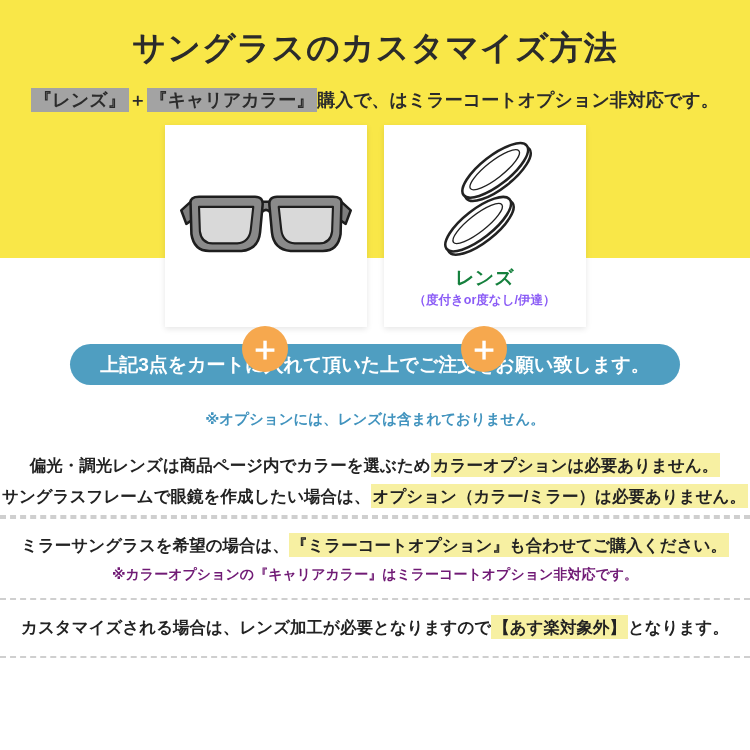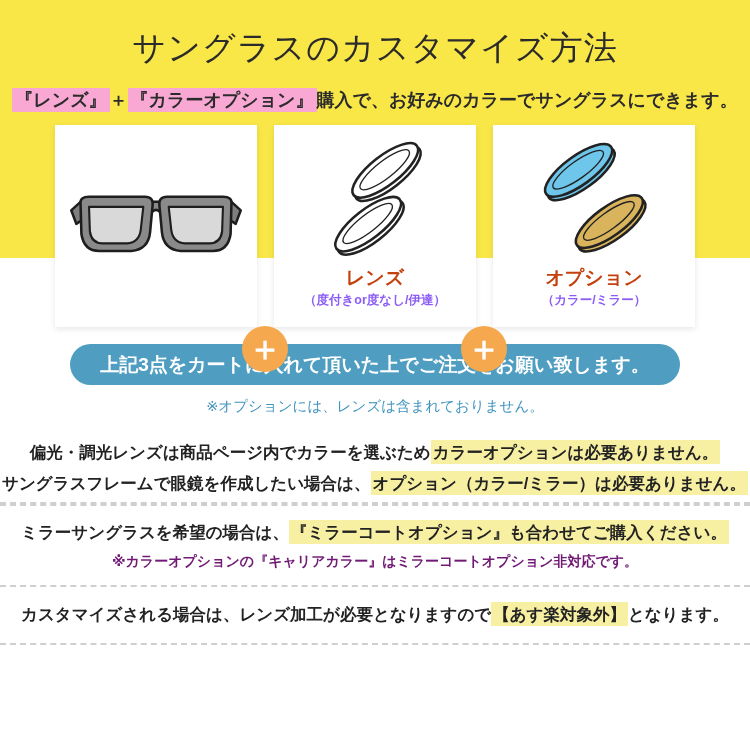--- a/index.html
+++ b/index.html
@@ -2,45 +2,45 @@
 <html><head>
 <meta charset="utf-8">
 <style>
   * { margin:0; padding:0; box-sizing:border-box; }
   html,body { width:750px; height:750px; background:#ffffff; overflow:hidden;
     font-family:"Liberation Sans","DejaVu Sans",sans-serif; color:#222; }
   .page { position:relative; width:750px; height:750px; }
 
   
   .header { position:relative; width:750px; height:258px; background:#F9E748; text-align:center; }
-  .title { padding-top:26px; font-size:33px; font-weight:400; color:#2b2b2b; letter-spacing:1px; }
+  .title { padding-top:26px; font-size:33px; font-weight:700; color:#2b2b2b; letter-spacing:1px; }
   .subtitle { margin-top:17px; font-size:18px; font-weight:700; color:#2b2b2b; }
-  .subtitle .wbox { background:#f9a8d4; padding:2px 3px; }
+  .subtitle .wbox { background:#a3a3a3; padding:2px 3px; }
 
   
   .steps-row { position:absolute; top:125px; left:0; width:750px; display:flex;
     justify-content:center; gap:17px; z-index:2; }
   .step-box { width:202px; height:202px; background:#ffffff; box-shadow:0 2px 6px rgba(0,0,0,0.10);
     display:flex; flex-direction:column; align-items:center; }
   .step-icon { flex:1 1 auto; display:flex; align-items:center; justify-content:center; width:100%; }
-  .step-label { font-size:19px; font-weight:700; color:#c2410c; line-height:1.15; }
+  .step-label { font-size:19px; font-weight:700; color:#15803d; line-height:1.15; }
   .step-sub { font-size:12.5px; font-weight:600; color:#8b5cf6; margin-top:3px; }
   .step-text-wrap { padding-bottom:18px; text-align:center; }
   .plus-circle { position:absolute; top:201px; width:46px; height:46px; border-radius:50%;
     background:#F6A84E; color:#ffffff; font-size:34px; font-weight:700; line-height:44px;
     text-align:center; z-index:3; }
   .plus-1 { left:242px; }
   .plus-2 { left:461px; }
 
   
   .spacer { height:86px; }
   .banner-wrap { text-align:center; }
   .banner { display:inline-block; background:#4F9EC1; color:#ffffff; font-size:19px;
     font-weight:700; line-height:41px; height:41px; padding:0 30px; border-radius:22px; }
-  .note { margin-top:12px; text-align:center; font-size:14.5px; font-weight:400; color:#4193BE; }
+  .note { margin-top:25px; text-align:center; font-size:14.5px; font-weight:700; color:#4193BE; }
 
   
   .section { text-align:center; font-size:16.5px; font-weight:700; color:#222; line-height:31px; }
   .s1 { padding:21px 0 3px 0; }
   .s2 { padding:12px 0 11px 0; }
   .s3 { padding:11px 0 11px 0; }
   .s4 { padding:12px 0 13px 0; }
   .hl { background:#F7F0A2; padding:3px 2px; }
   .small-note { font-size:14px; line-height:26px; font-weight:700; color:#701a75; }
   .sep { border-top:2px dashed #cfcfcf; width:750px; }
@@ -48,21 +48,21 @@
   svg { display:block; }
 </style>
 </head>
 <body>
 
 <div class="page">
 
   <div class="header">
     <div class="title">サングラスのカスタマイズ方法</div>
     <div class="subtitle">
-      <span class="wbox">『レンズ』</span><span>＋</span><span class="wbox">『カラーオプション』</span><span>購入で、お好みのカラーでサングラスにできます。</span>
+      <span class="wbox">『レンズ』</span><span>＋</span><span class="wbox">『キャリアカラー』</span><span>購入で、はミラーコートオプション非対応です。</span>
     </div>
 
     <div class="steps-row">
       <div class="step-box">
         <div class="step-icon">
           <svg width="178" height="92" viewBox="0 0 210 105">
             <g stroke="#1e1e1e" stroke-width="3" stroke-linejoin="round">
               <path d="M16,24 L5,34 L11,50 L20,44 Z" fill="#7f7f7f"></path>
               <path d="M194,24 L205,34 L199,50 L190,44 Z" fill="#7f7f7f"></path>
               <path d="M95,24 L115,24 L115,42 L110,36 Q105,31 100,36 L95,42 Z" fill="#8a8a8a"></path>
@@ -91,40 +91,20 @@
               <ellipse cx="0" cy="-1" rx="36" ry="10" fill="none" stroke="#222" stroke-width="1.6"></ellipse>
             </g>
           </svg>
         </div>
         <div class="step-text-wrap">
           <div class="step-label">レンズ</div>
           <div class="step-sub">（度付きor度なし/伊達）</div>
         </div>
       </div>
 
-      <div class="step-box">
-        <div class="step-icon">
-          <svg width="150" height="128" viewBox="0 0 160 150">
-            <g transform="translate(62,45) rotate(-36)">
-              <ellipse cx="0" cy="5" rx="47" ry="17" fill="#6EC6EA" stroke="#222" stroke-width="3"></ellipse>
-              <ellipse cx="0" cy="0" rx="47" ry="17" fill="#6EC6EA" stroke="#222" stroke-width="3"></ellipse>
-              <ellipse cx="0" cy="-1" rx="36" ry="10" fill="none" stroke="#222" stroke-width="1.6"></ellipse>
-            </g>
-            <g transform="translate(98,105) rotate(-36)">
-              <ellipse cx="0" cy="5" rx="47" ry="17" fill="#D9B45C" stroke="#222" stroke-width="3"></ellipse>
-              <ellipse cx="0" cy="0" rx="47" ry="17" fill="#D9B45C" stroke="#222" stroke-width="3"></ellipse>
-              <ellipse cx="0" cy="-1" rx="36" ry="10" fill="none" stroke="#222" stroke-width="1.6"></ellipse>
-            </g>
-          </svg>
-        </div>
-        <div class="step-text-wrap">
-          <div class="step-label">オプション</div>
-          <div class="step-sub">（カラー/ミラー）</div>
-        </div>
-      </div>
 
       <div class="plus-circle plus-1">＋</div>
       <div class="plus-circle plus-2">＋</div>
     </div>
   </div>
 
   <div class="spacer"></div>
 
   <div class="banner-wrap">
     <div class="banner">上記3点をカートに入れて頂いた上でご注文をお願い致します。</div>

